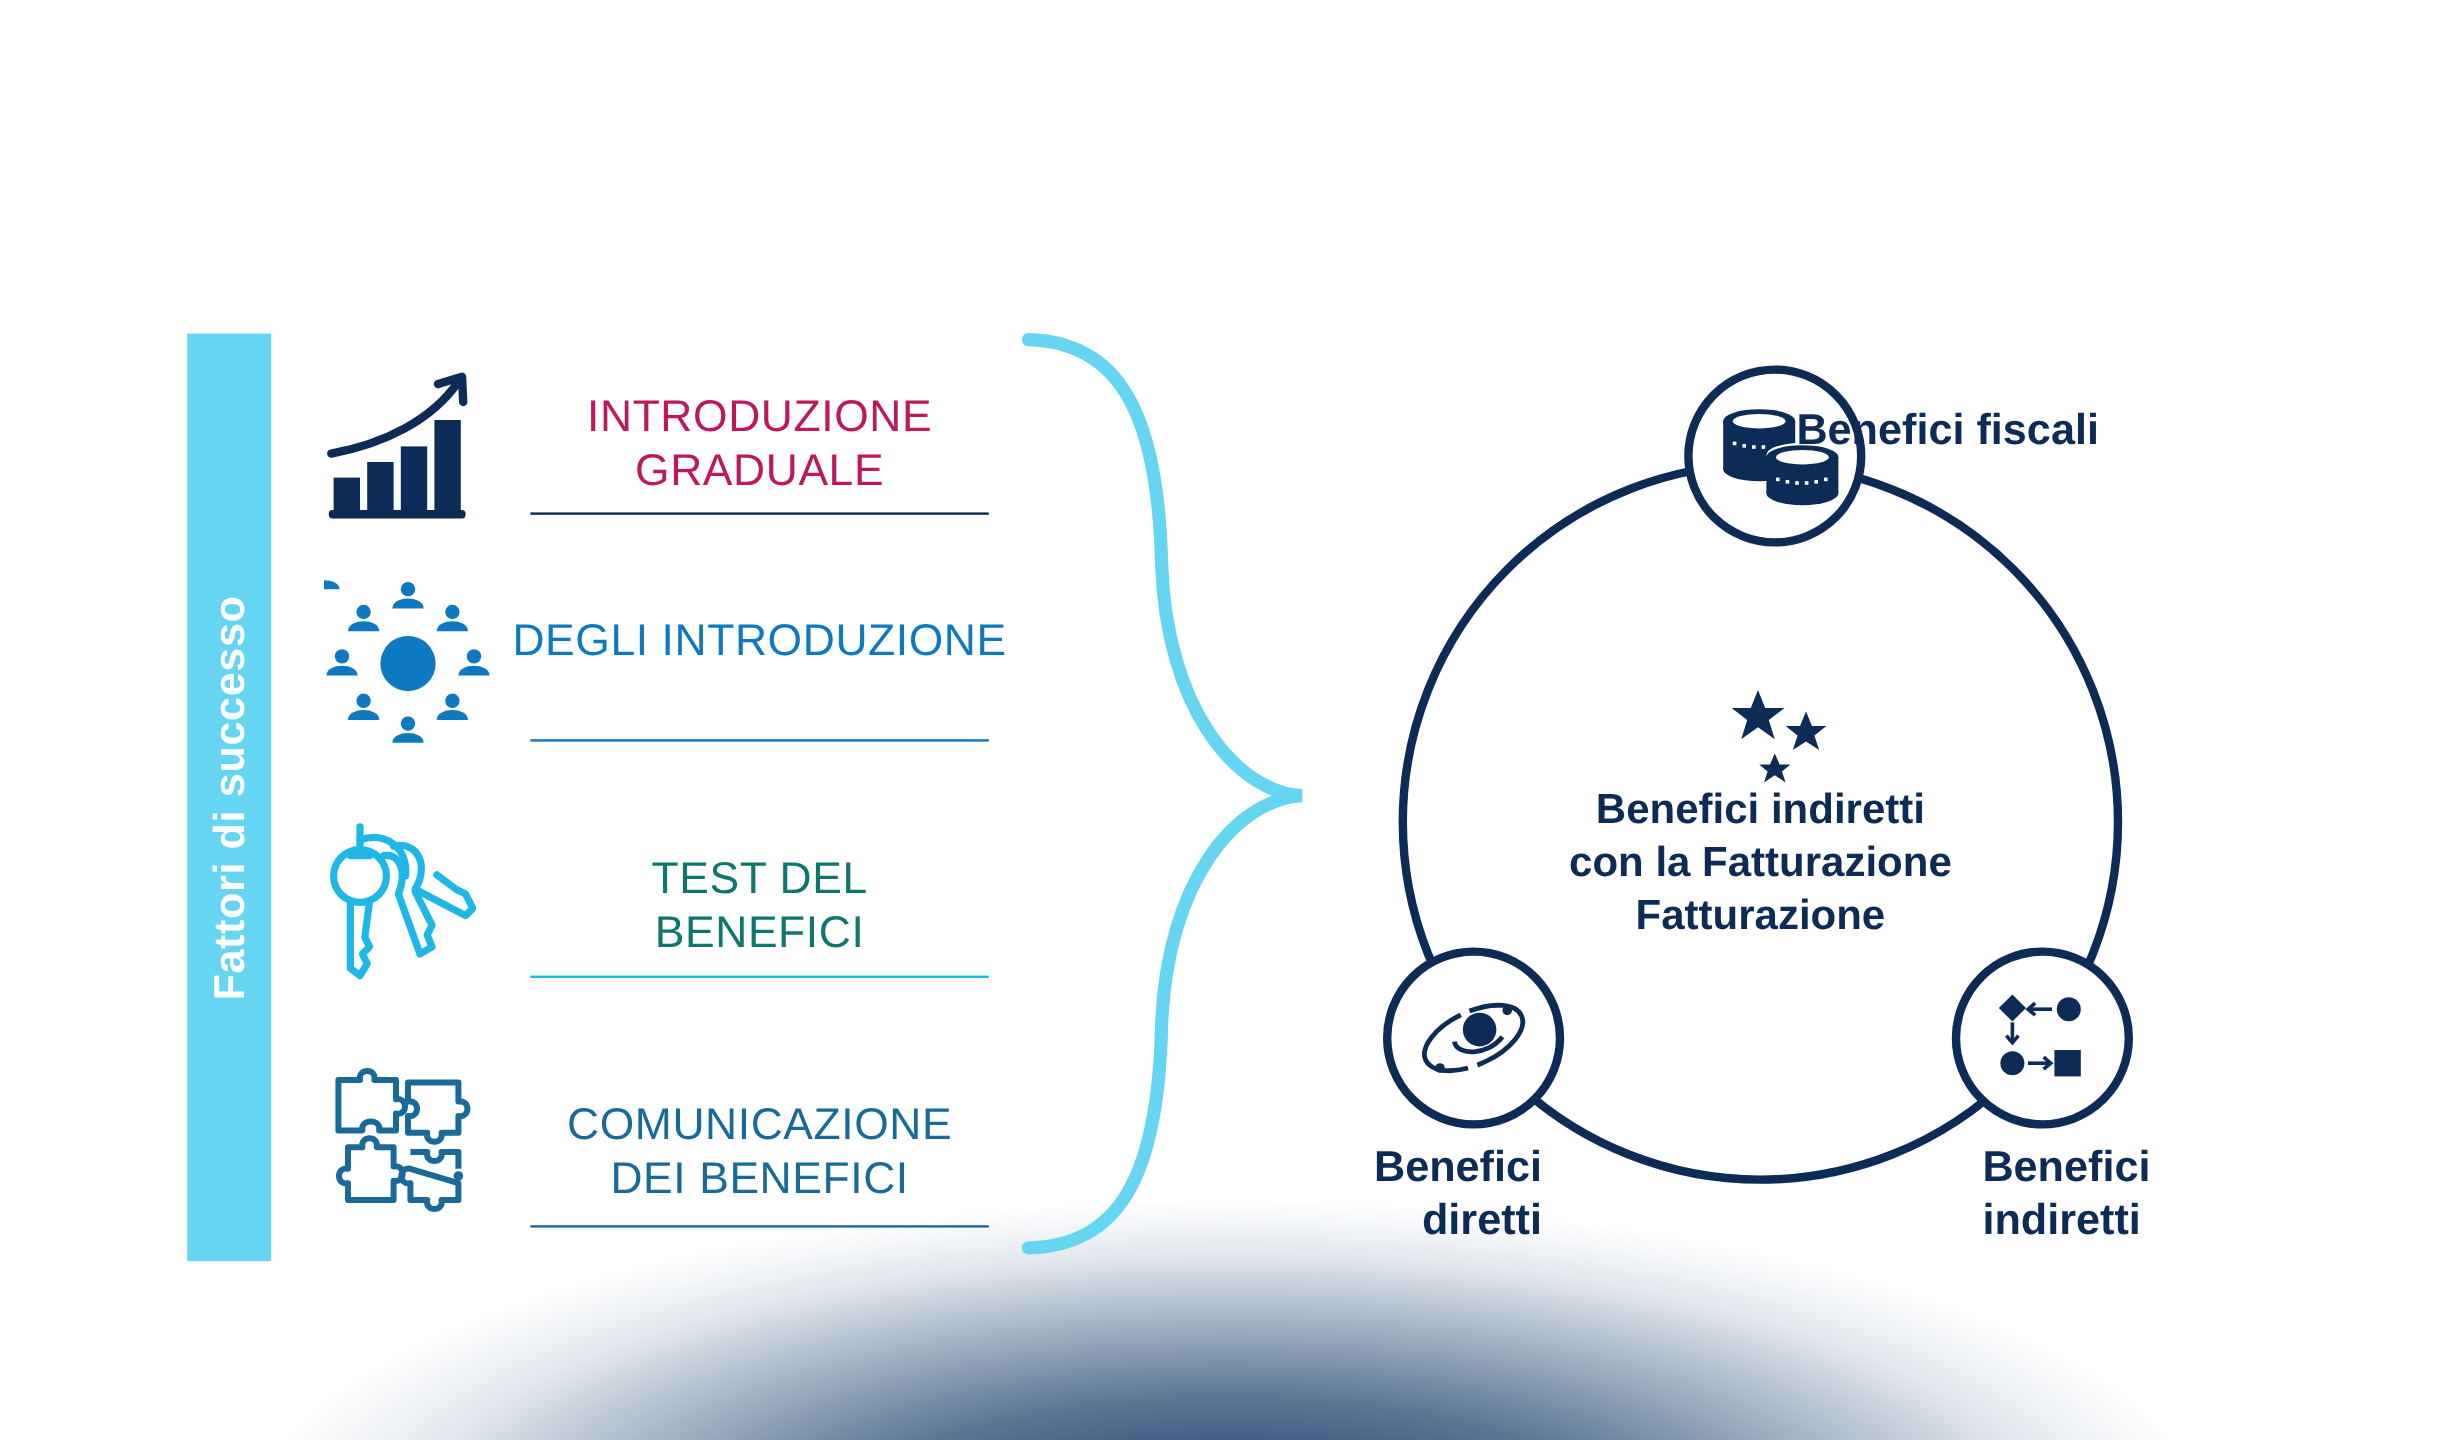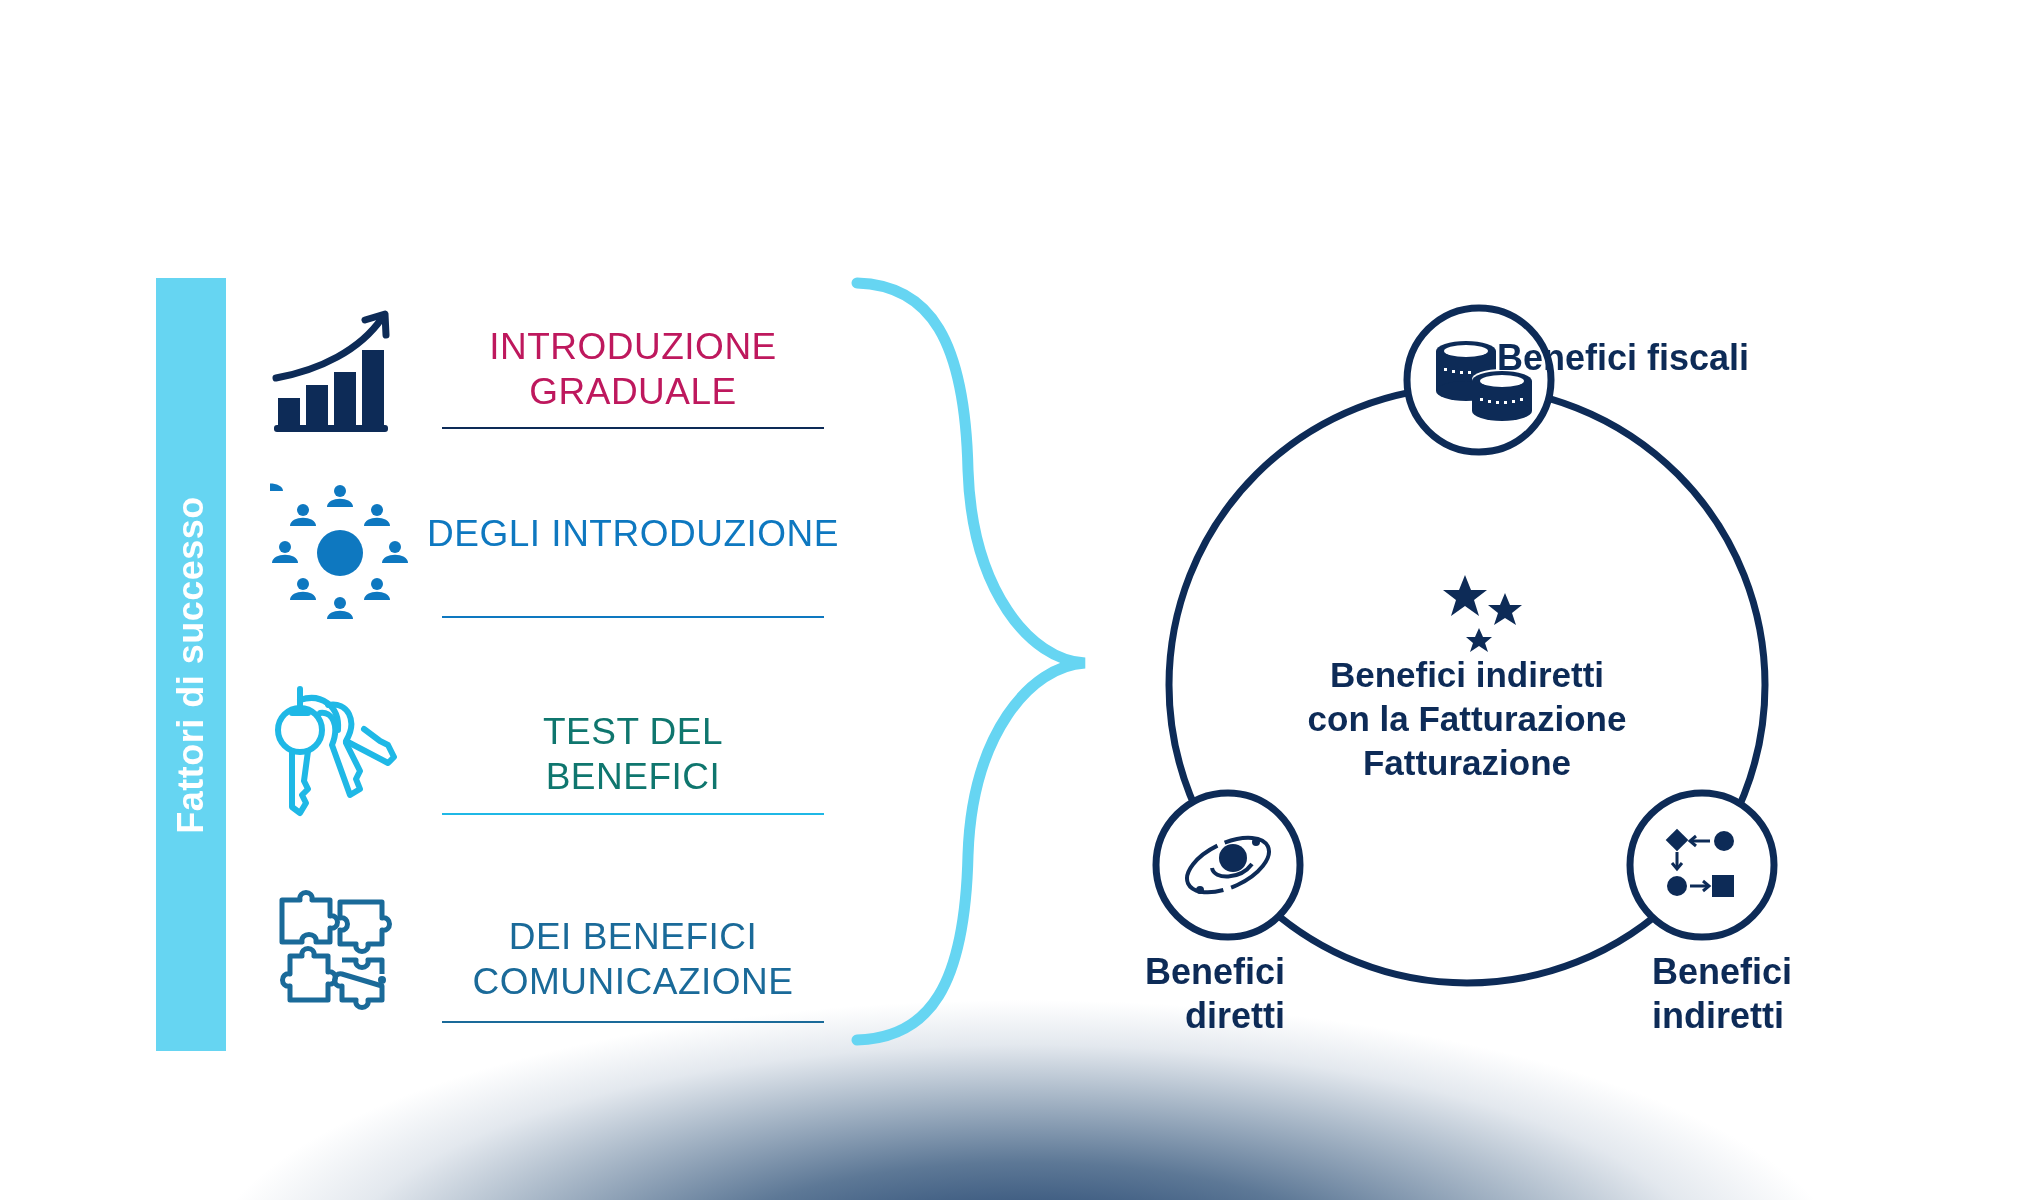--- a/index.html
+++ b/index.html
@@ -141,22 +141,22 @@
   <div class="factor-icon" style="top:0;">
     <svg width="130" height="125" viewBox="0 0 130 125" fill="none" stroke="#1a6a99" stroke-width="5" stroke-linejoin="round">
       <path d="M12 10 L30 10 C28 0 44 0 42 10 L60 10 L60 26 C70 24 70 40 60 38 L60 52 L46 52 C48 42 30 42 32 52 L12 52 Z"></path>
       <path d="M70 12 L112 12 L112 28 C122 26 122 42 112 40 L112 54 L98 54 C100 64 84 64 86 54 L70 54 L70 40 C80 42 80 26 70 28 Z"></path>
       <path d="M20 66 L32 66 C30 56 46 56 44 66 L58 66 L58 82 C68 80 68 96 58 94 L58 110 L20 110 L20 96 C10 98 10 82 20 84 Z"></path>
       <path d="M72 70 L86 70 C84 80 100 80 98 70 L112 70 L112 84 M112 96 L112 110 L98 110 C100 120 84 120 86 110 L72 110 L72 96 C62 98 62 82 72 84 Z"></path>
       <circle cx="112" cy="90" r="1.5" fill="#1a6a99"></circle>
     </svg>
   </div>
   <div class="factor-text" style="top:24px; color:#1a6a99;">
+    <div>COMUNICAZIONE</div>
     <div>DEI BENEFICI</div>
-    <div>COMUNICAZIONE</div>
   </div>
   <div class="factor-rule" style="top:131px; background:#1a6a99;"></div>
 </div>
 
 <svg class="brace" width="2040" height="1200">
   <path d="M857 283 C930 285 965 340 968 470 C972 590 1030 660 1085 663 C1030 666 972 735 968 855 C965 985 930 1038 857 1040" stroke="#66d5f2" stroke-width="11" fill="none" stroke-linecap="round"></path>
 </svg>
 
 <svg style="position:absolute; left:0; top:0;" width="2040" height="1200">
   <circle cx="1467" cy="685" r="298" stroke="#0d2b57" stroke-width="7" fill="none"></circle>

